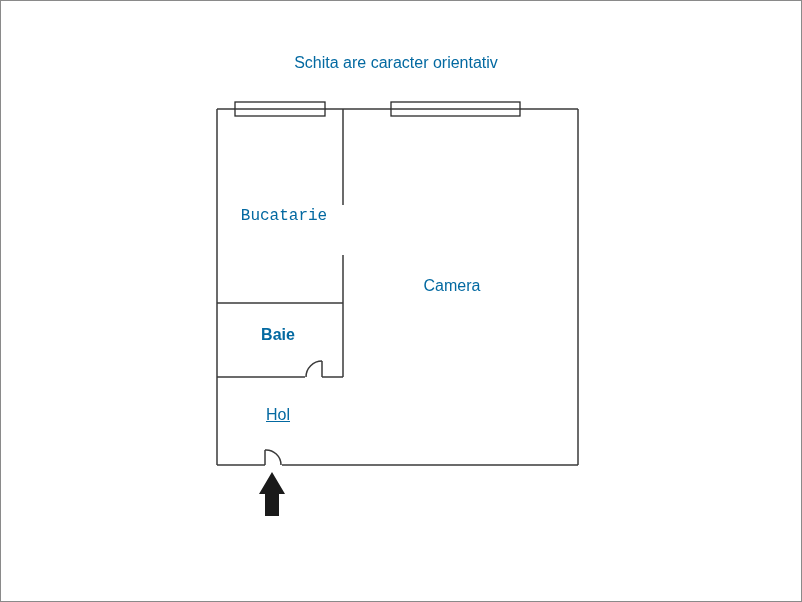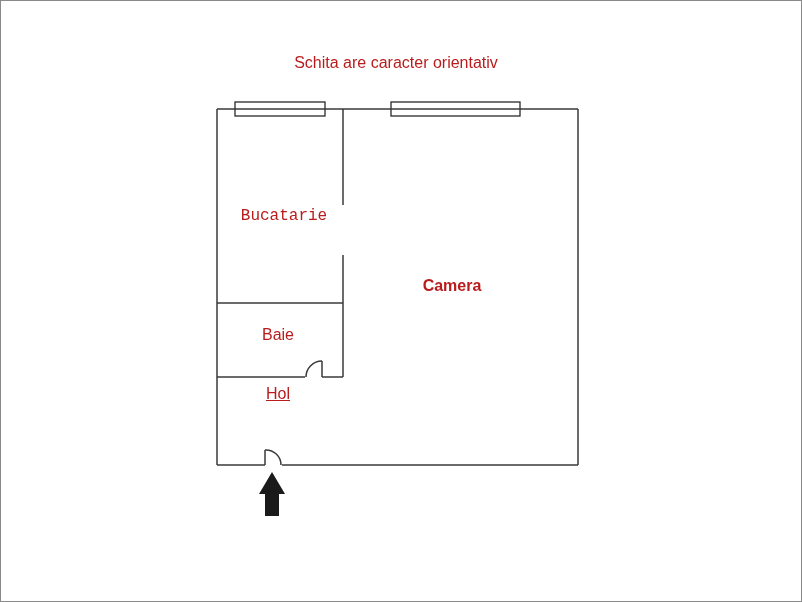--- a/index.html
+++ b/index.html
@@ -20,21 +20,21 @@
       width: 800px; height: 600px;
       border: 1px solid #8a8a8a;
       background: #ffffff;
     }
     .plan {
       position: absolute;
       left: 0; top: 0;
     }
     .label {
       position: absolute;
-      color: #b91c1c;
+      color: #0369a1;
       font-size: 16px;
       white-space: nowrap;
       transform: translate(-50%, -50%);
     }
     .title {
       font-size: 16px;
     }
   </style>
 </head>
 <body>
@@ -75,17 +75,17 @@
     <line x1="391" y1="109" x2="520" y2="109" stroke="#3a3a3a"></line>
   </g>
 
   <polygon points="272,472 285,494 279,494 279,516 265,516 265,494 259,494" fill="#1a1a1a"></polygon>
 </svg>
 
 <div class="label title" style="left:396px; top:63px;">Schita are caracter orientativ</div>
 
 <div class="label" style="left:284px; top:216px;font-family:Liberation Mono, monospace;">Bucatarie</div>
 
-<div class="label" style="left:452px; top:286px;font-weight:bold;">Camera</div>
+<div class="label" style="left:452px; top:286px;">Camera</div>
 
-<div class="label" style="left:278px; top:335px;">Baie</div>
+<div class="label" style="left:278px; top:335px;font-weight:bold;">Baie</div>
 
-<div class="label" style="left:278px; top:394px;text-decoration:underline;">Hol</div>
+<div class="label" style="left:278px; top:415px;text-decoration:underline;">Hol</div>
 
 </body></html>

